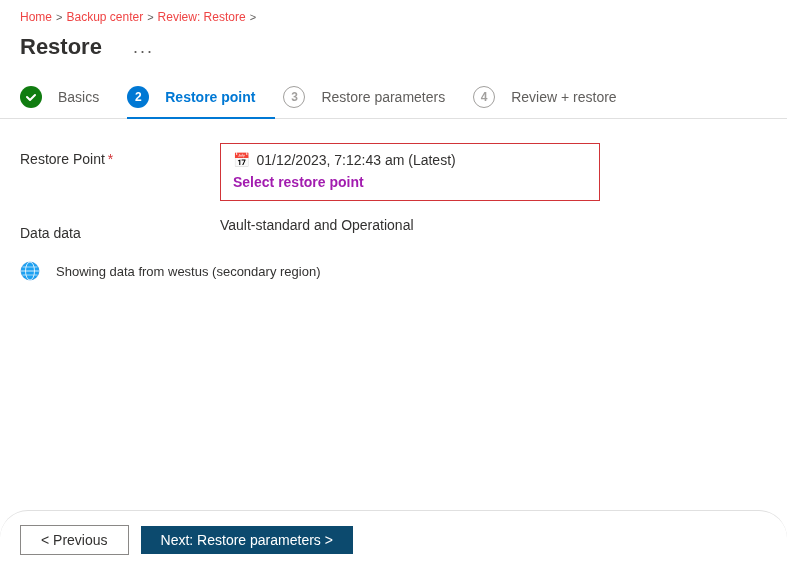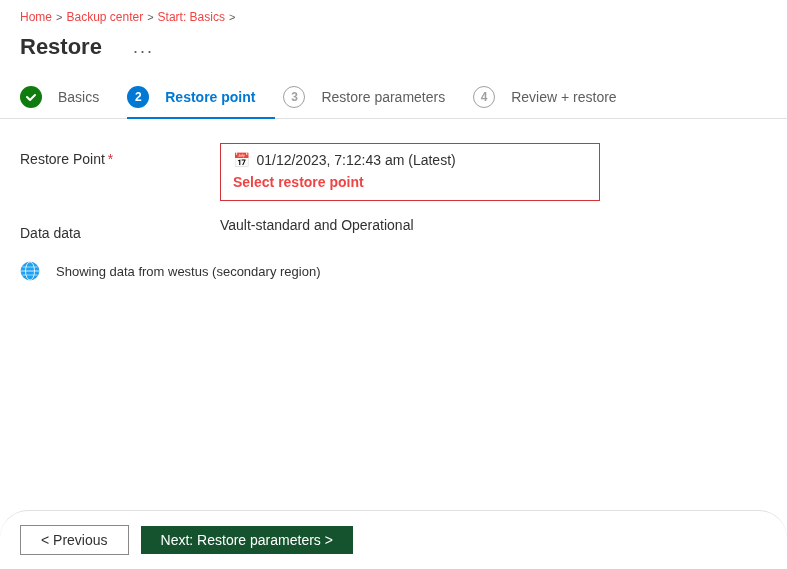--- a/index.html
+++ b/index.html
@@ -150,21 +150,21 @@
       margin-bottom: 6px;
       display: flex;
       align-items: center;
       gap: 6px;
     }
     .calendar-icon {
       color: #605e5c;
       font-size: 14px;
     }
     .select-link {
-      color: #ef4444;
+      color: #a21caf;
       font-size: 14px;
       cursor: pointer;
       font-weight: 600;
       text-decoration: none;
     }
 
     .data-store-value {
       font-size: 14px;
       color: #323130;
       padding-top: 8px;
@@ -203,37 +203,37 @@
       border: 1px solid #8a8886;
       background: #fff;
       color: #323130;
       padding: 6px 20px;
       font-size: 14px;
       cursor: pointer;
       font-family: inherit;
     }
     .btn-next {
       border: none;
-      background: #14532d;
+      background: #0c4a6e;
       color: #fff;
       padding: 6px 20px;
       font-size: 14px;
       cursor: pointer;
       font-family: inherit;
     }
   </style>
 </head>
 <body>
 
 <nav class="breadcrumb">
   <a>Home</a>
   <span class="breadcrumb-sep">&gt;</span>
   <a>Backup center</a>
   <span class="breadcrumb-sep">&gt;</span>
-  <a>Start: Basics</a>
+  <a>Review: Restore</a>
   <span class="breadcrumb-sep">&gt;</span>
 </nav>
 
 <div class="page-header">
   <h1 class="page-title">Restore</h1>
   <button class="page-menu-btn">...</button>
 </div>
 
 <div class="tabs-bar">
 

